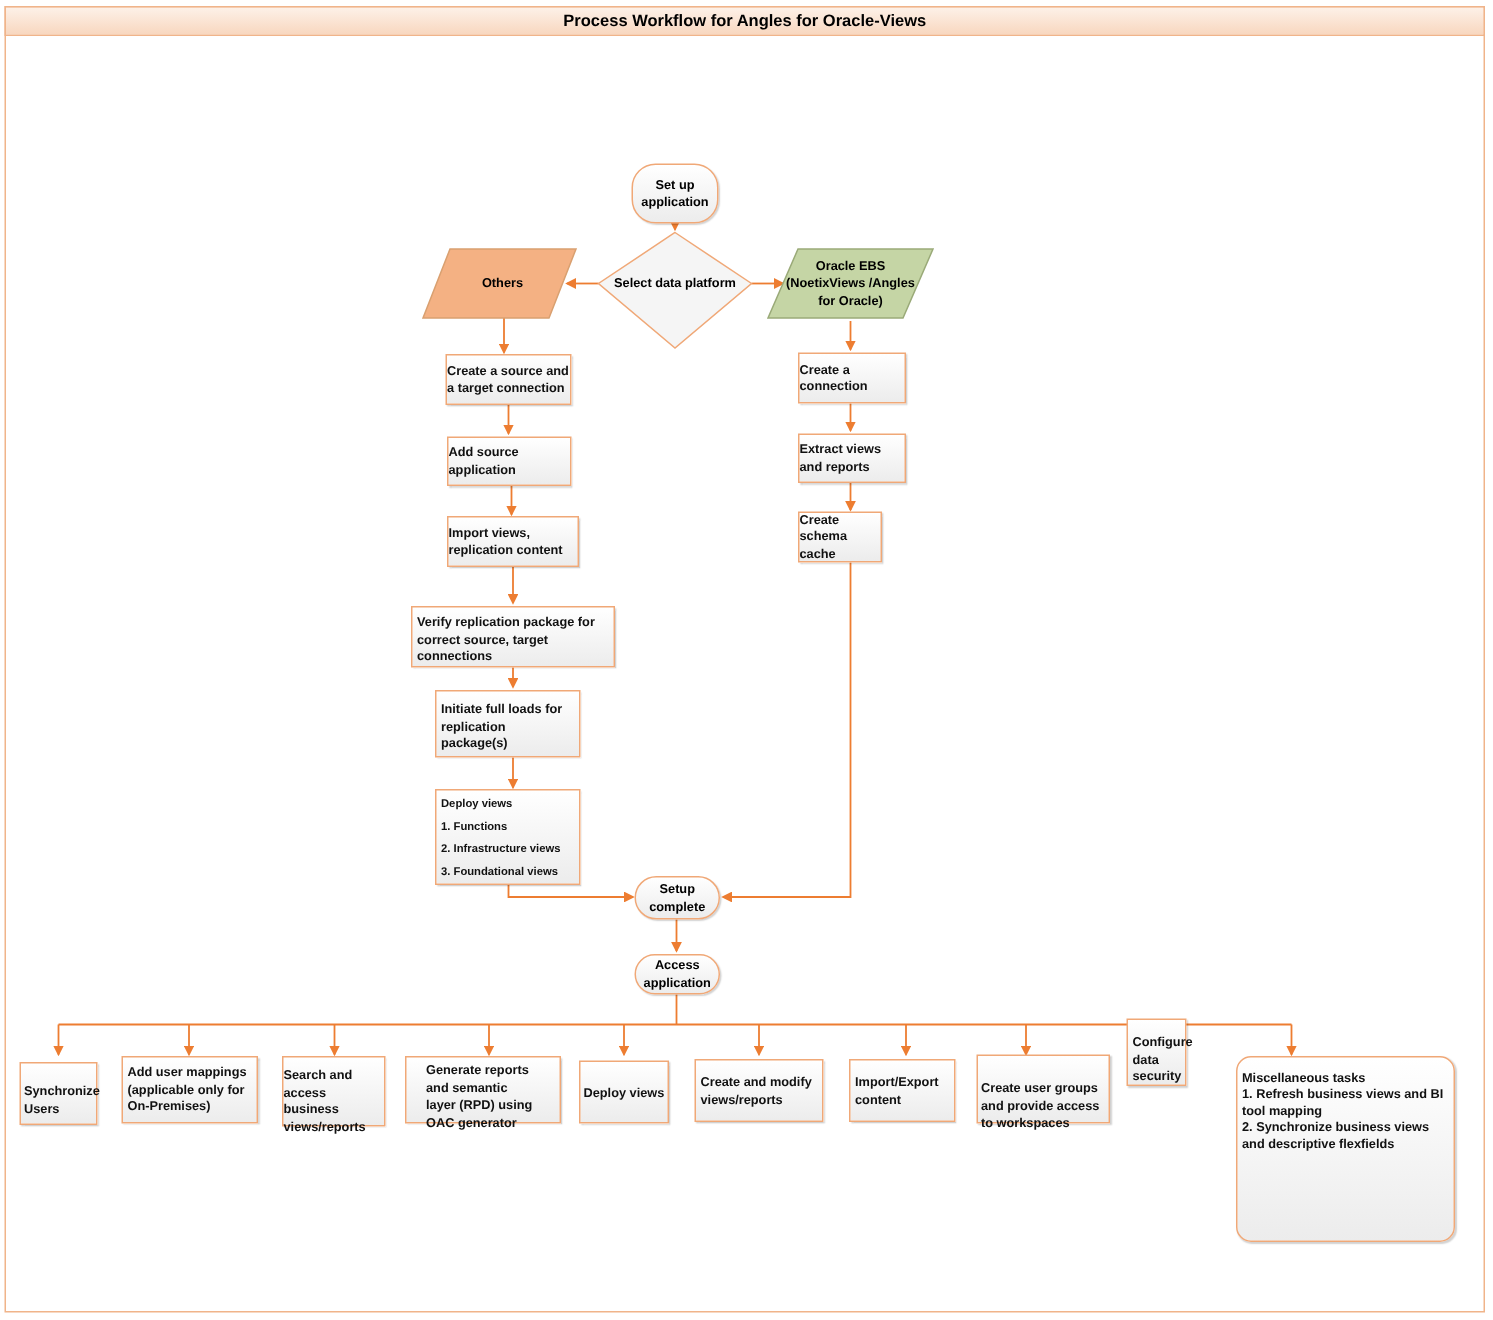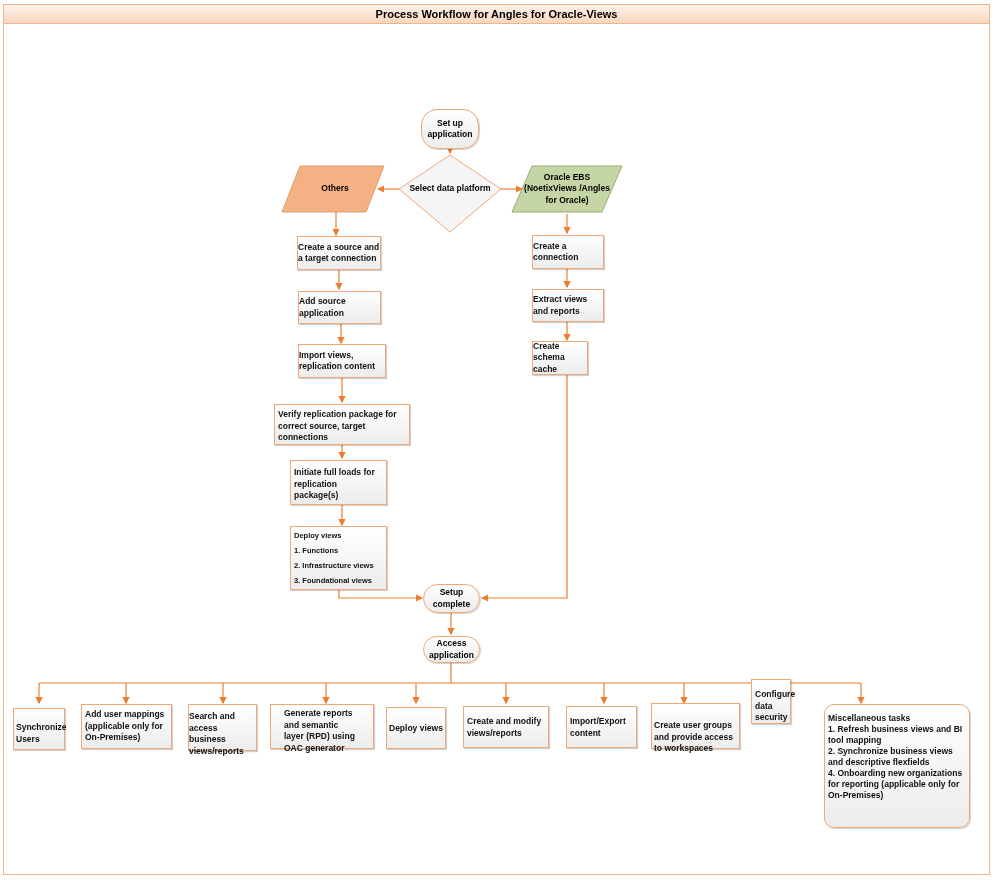--- a/index.html
+++ b/index.html
@@ -121,14 +121,13 @@
 <div class="box" style="left:386px; top:707px; width:60px; height:42px; padding:15px 2px 0 2px;">Deploy views</div>
 <div class="box" style="left:463px; top:706px; width:86px; height:42px; padding:9px 3px;">Create and modify views/reports</div>
 <div class="box" style="left:566px; top:706px; width:71px; height:42px; padding:9px 3px;">Import/Export content</div>
 <div class="box" style="left:651px; top:703px; width:89px; height:46px; padding:16px 2px;">Create user groups and provide access to workspaces</div>
 <div class="box" style="left:751px; top:679px; width:40px; height:45px; padding:9px 3px;">Configure data security</div>
 
 <div class="box" style="left:824px; top:704px; width:146px; height:124px; padding:8px 3px; line-height:11px;border-radius:10px;">
   <span class="line">Miscellaneous tasks</span>
   <span class="line">1. Refresh business views and BI tool mapping</span>
   <span class="line">2. Synchronize business views and descriptive flexfields</span>
-  <span class="line">4. Onboarding new organizations for reporting (applicable only for On-Premises)</span>
 </div>
 
 </body></html>

